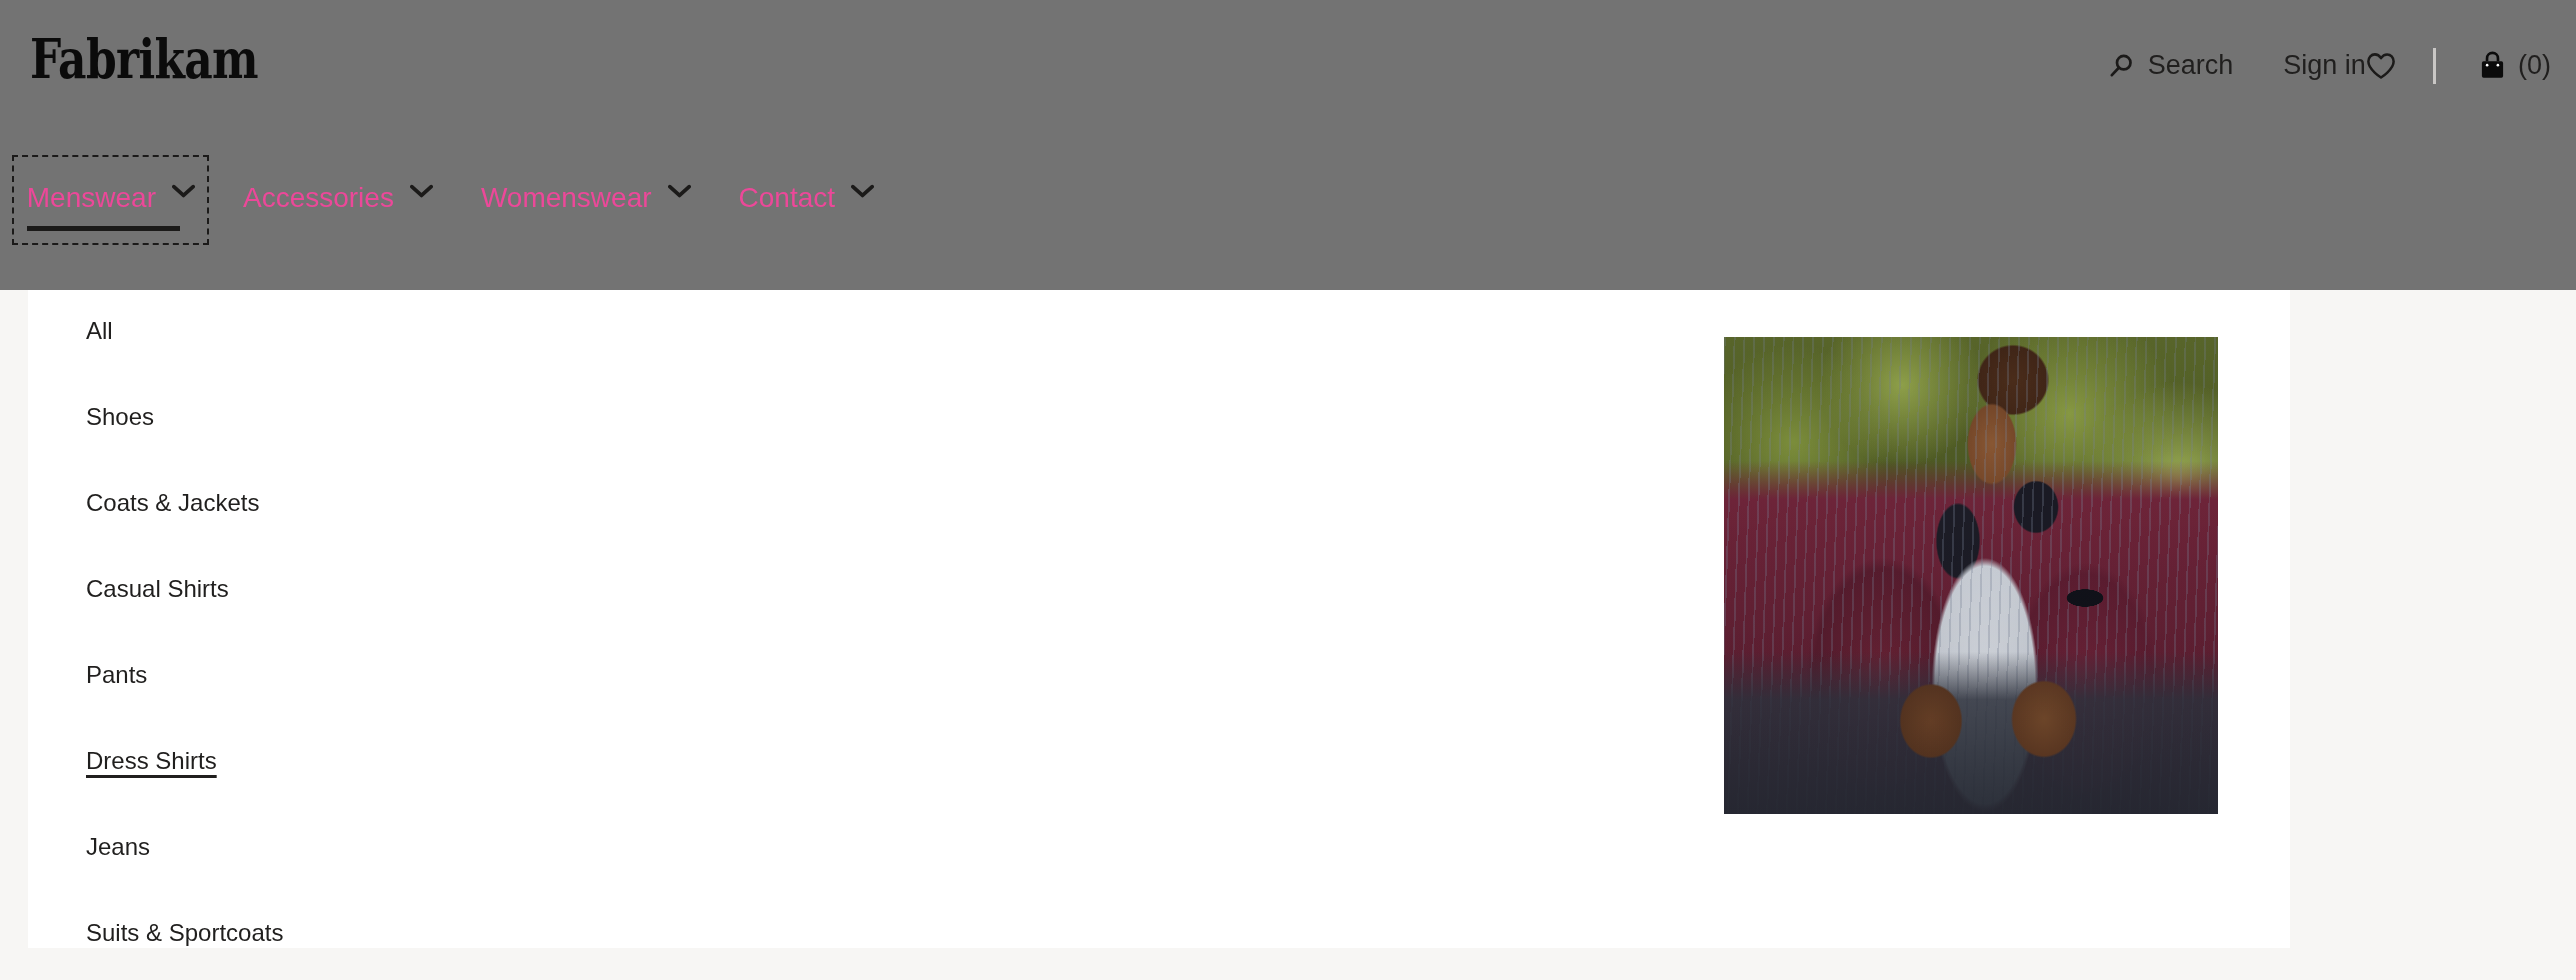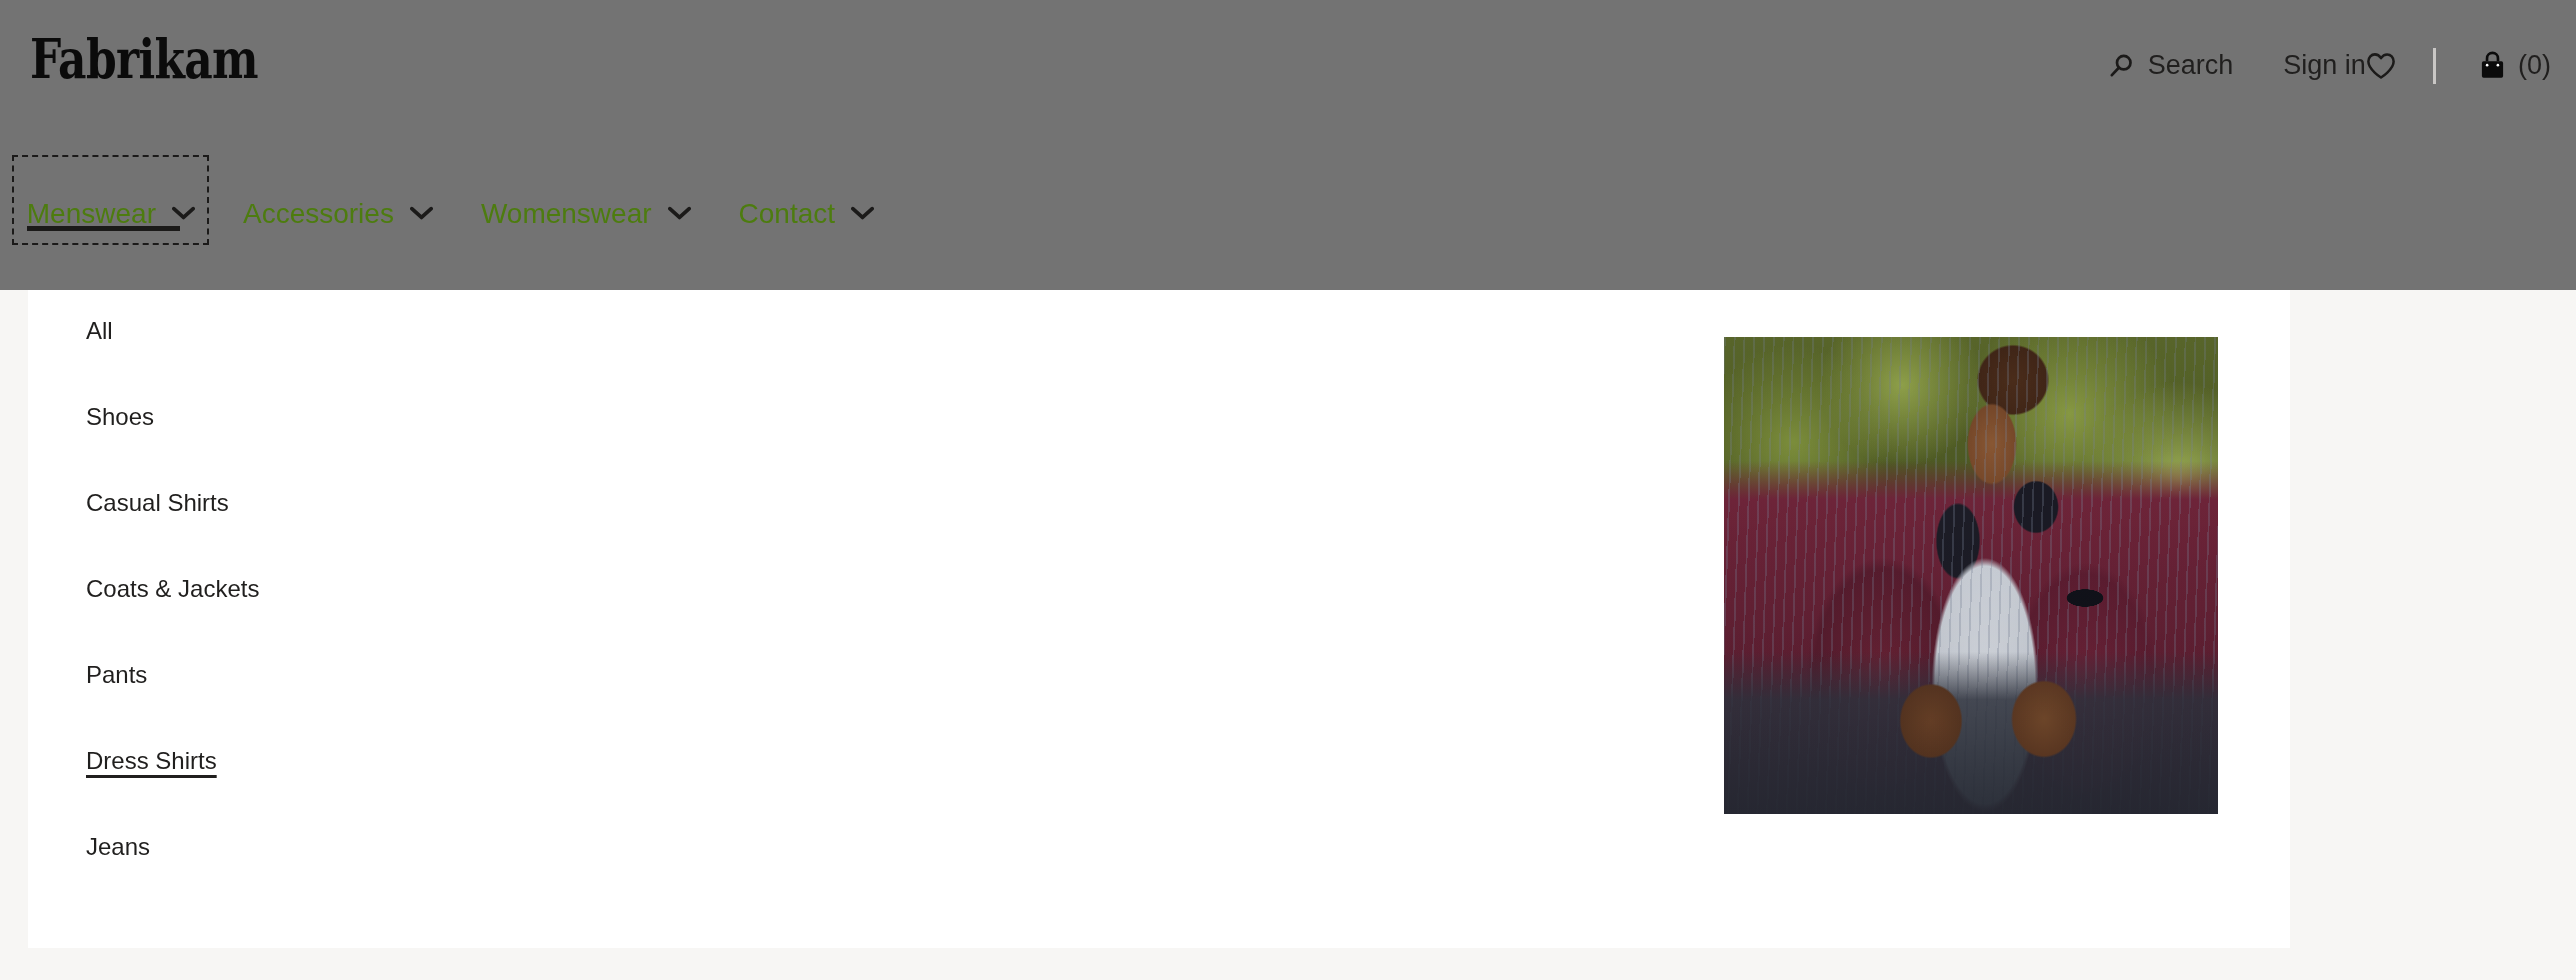--- a/index.html
+++ b/index.html
@@ -100,28 +100,27 @@
     left: 0;
     top: 157px;
     height: 89px;
     display: flex;
     align-items: flex-start;
     z-index: 31;
   }
   .nav-item {
     position: relative;
     display: flex;
-    align-items: center;
     gap: 16px;
     height: 86px;
     padding: 0 12.5px;
     margin-right: 23px;
     box-sizing: border-box;
     cursor: pointer;
-    color: #4d7c0f;
+    color: #ec4899;
     font-size: 28px;
   }
   .nav-item:first-child { margin-left: 14.3px; }
   .nav-item .nav-label { line-height: 1; padding-top: 27px; }
   .nav-item .chev { padding-top: 27px; }
   .nav-item.is-focused {
     outline: 2.7px dashed #1b1a19;
     outline-offset: 0px;
   }
   .nav-underline {
@@ -325,25 +324,26 @@
 
 </nav>
 
 <div id="mega-menu">
 
   <div id="mega-menu-rail"></div>
 
   <div id="mega-menu-list">
     <a class="menu-link">All</a>
     <a class="menu-link">Shoes</a>
+    <a class="menu-link">Coats &amp; Jackets</a>
     <a class="menu-link">Casual Shirts</a>
-    <a class="menu-link">Coats &amp; Jackets</a>
     <a class="menu-link">Pants</a>
     <a class="menu-link is-hovered">Dress Shirts</a>
     <a class="menu-link">Jeans</a>
+    <a class="menu-link">Suits &amp; Sportcoats</a>
   </div>
 
   <div id="mega-menu-promo">
     <div id="promo-photo" title="Man wearing a burgundy blazer over a striped shirt outdoors"></div>
   </div>
 
 </div>
 
 
 </body></html>

